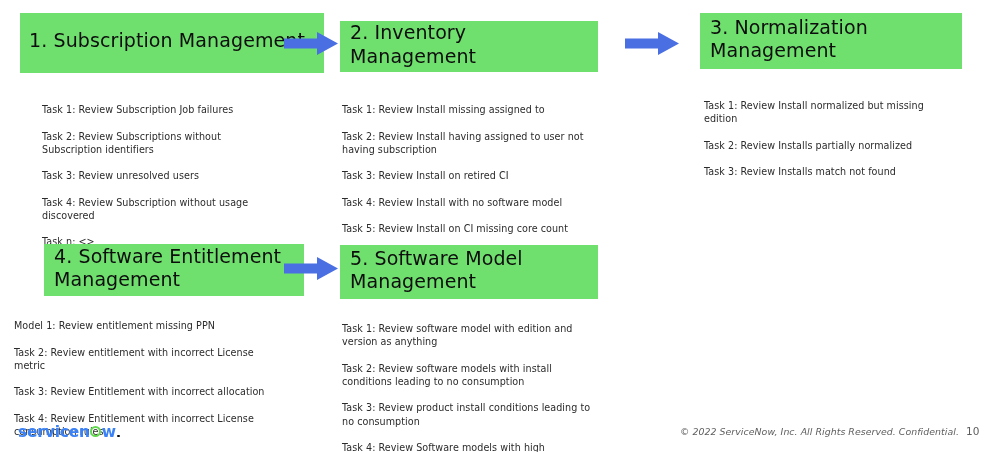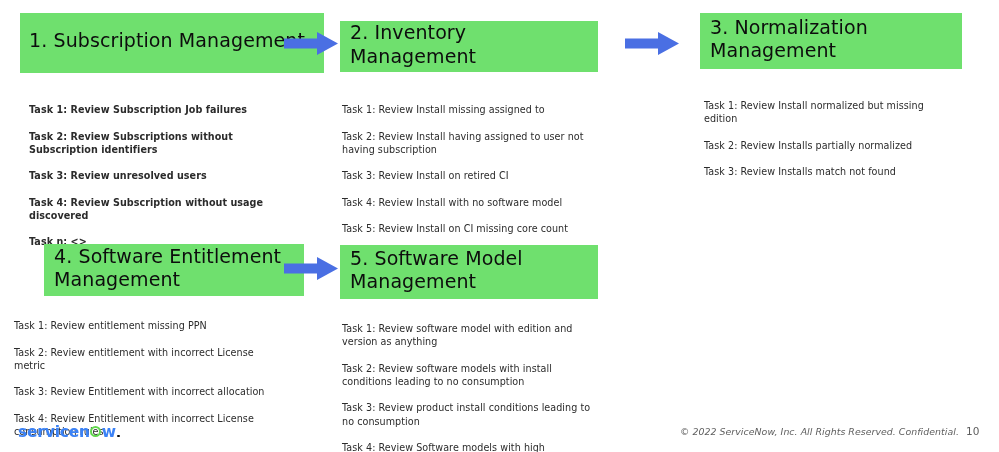--- a/index.html
+++ b/index.html
@@ -119,21 +119,21 @@
 </style>
 </head>
 <body>
 
 <div id="slide">
   <div class="stage">
 
     <div class="card-header" style="left:20px; top:13px; width:304px; height:60px;padding-left:9px;">
       <div class="card-title">1. Subscription Management</div>
     </div>
-    <div class="card-tasks" style="left:29px; top:90px; width:242px;font-weight:bold;">
+    <div class="card-tasks" style="left:42px; top:90px; width:242px;">
       <span class="task-line">Task 1: Review Subscription Job failures</span>
       <span class="task-line">Task 2: Review Subscriptions without Subscription identifiers</span>
       <span class="task-line">Task 3: Review unresolved users</span>
       <span class="task-line">Task 4: Review Subscription without usage discovered</span>
       <span class="task-line">Task n: &lt;&gt;</span>
     </div>
 
     <div class="arrow" style="left:284px; top:32px; width:54px; height:23px;">
       <svg width="54" height="23" viewBox="0 0 54 23" xmlns="http://www.w3.org/2000/svg">
         <polygon points="0,6.5 33,6.5 33,0 54,11.5 33,23 33,16.5 0,16.5" fill="#4A6FE3"></polygon>
@@ -164,21 +164,21 @@
     <div class="card-tasks" style="left:704px; top:86px; width:238px;">
       <span class="task-line">Task 1: Review Install normalized but missing edition</span>
       <span class="task-line">Task 2: Review Installs partially normalized</span>
       <span class="task-line">Task 3: Review Installs match not found</span>
     </div>
 
     <div class="card-header" style="left:13px; top:244px; width:260px; height:52px;margin-left:31px;">
       <div class="card-title">4. Software Entitlement Management</div>
     </div>
     <div class="card-tasks" style="left:14px; top:306px; width:252px;">
-      <span class="task-line">Task 1: Review entitlement missing PPN</span>
+      <span class="task-line">Model 1: Review entitlement missing PPN</span>
       <span class="task-line">Task 2: Review entitlement with incorrect License metric</span>
       <span class="task-line">Task 3: Review Entitlement with incorrect allocation</span>
       <span class="task-line">Task 4: Review Entitlement with incorrect License consumption rules</span>
       <span class="task-line">Task n :&lt;&gt;</span>
     </div>
 
     <div class="arrow" style="left:284px; top:257px; width:54px; height:23px;">
       <svg width="54" height="23" viewBox="0 0 54 23" xmlns="http://www.w3.org/2000/svg">
         <polygon points="0,6.5 33,6.5 33,0 54,11.5 33,23 33,16.5 0,16.5" fill="#4A6FE3"></polygon>
       </svg>

